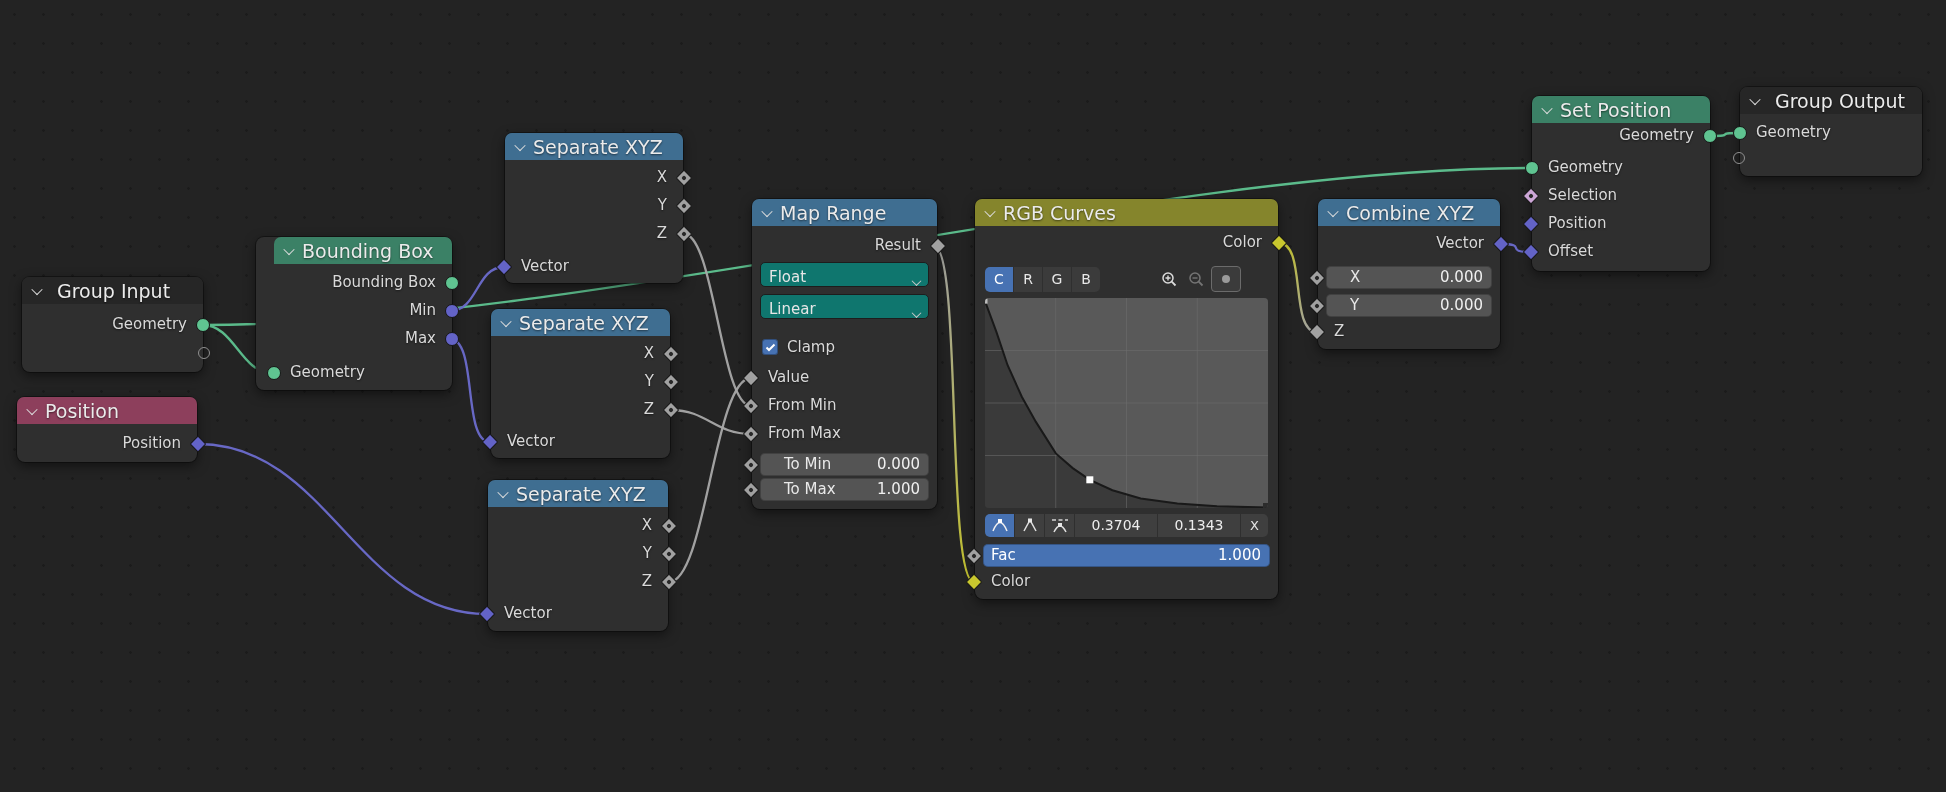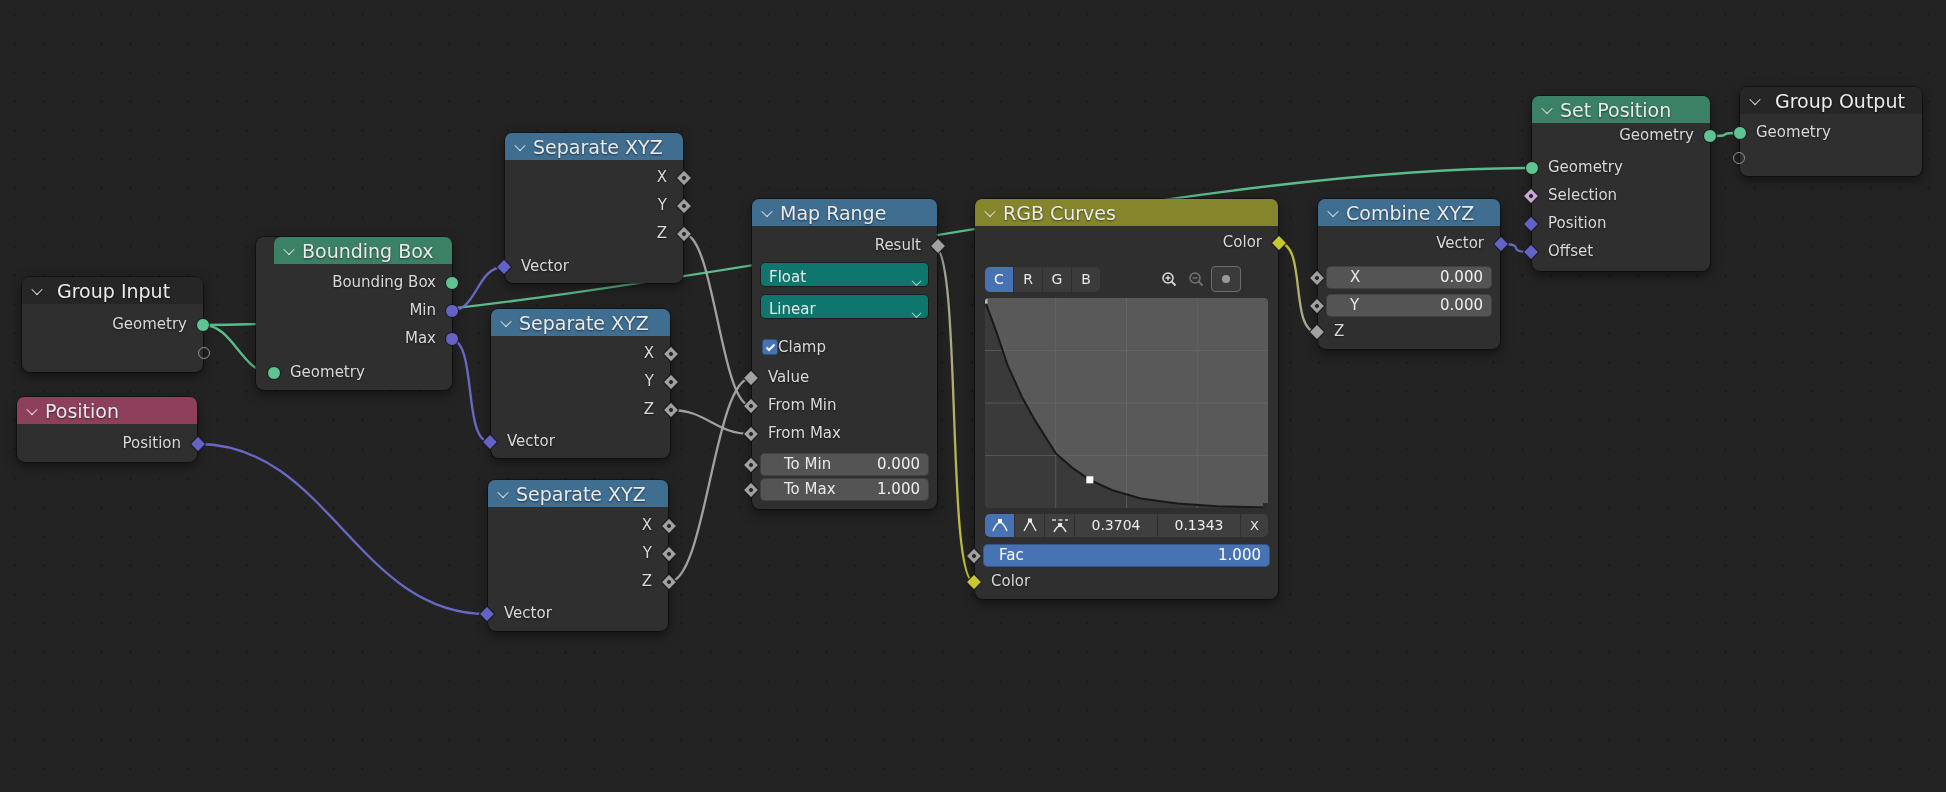--- a/index.html
+++ b/index.html
@@ -51,23 +51,23 @@
   .row.wrow{padding:0 8px;}
   .dd{flex:1;height:23px;background:#0f766e;border:1px solid #1d1d1d;border-radius:5px;
     display:flex;align-items:flex-end;justify-content:space-between;padding:0 8px;color:#e6e6e6;}
   .dd .chev2{width:6px;height:6px;border-right:1.5px solid #c9c9c9;border-bottom:1.5px solid #c9c9c9;transform:rotate(45deg) translate(-1px,-1px);}
   .field{flex:1;height:23px;background:#545454;border-radius:5px;box-shadow:inset 0 0 0 1px rgba(0,0,0,.22);
     display:flex;align-items:center;justify-content:space-between;color:#f0f0f0;}
   .field .fl{padding-left:24px;color:#e9e9e9;}
   .field .fv{padding-right:9px;}
   .slider{flex:1;height:23px;background:#4772b3;border-radius:5px;box-shadow:inset 0 0 0 1px rgba(0,0,0,.25);
     display:flex;align-items:center;justify-content:space-between;color:#fff;}
-  .slider .fl{padding-left:16px;}
+  .slider .fl{padding-left:8px;}
   .slider .fv{padding-right:9px;}
-  .cbrow{padding-left:10px;}
+  .cbrow{padding-left:10px;gap:9px;}
   .checkbox{width:16px;height:16px;background:#4772b3;border-radius:3.5px;display:flex;align-items:center;justify-content:center;box-shadow:inset 0 0 0 1px rgba(0,0,0,.3);}
   
   .chanrow{padding:0 10px;display:flex;align-items:center;height:26px;}
   .chan{width:28px;height:25px;background:#3b3b3b;display:flex;align-items:center;justify-content:center;
     color:#e8e8e8;font-size:14px;margin-right:1px;}
   .chan:first-child{border-radius:5px 0 0 5px;}
   .chan.last{border-radius:0 5px 5px 0;}
   .chan.active{background:#4772b3;color:#fff;}
   .tools{margin-left:auto;display:flex;align-items:center;gap:2px;}
   .toolbtn{width:25px;height:24px;display:flex;align-items:center;justify-content:center;border-radius:4px;}

